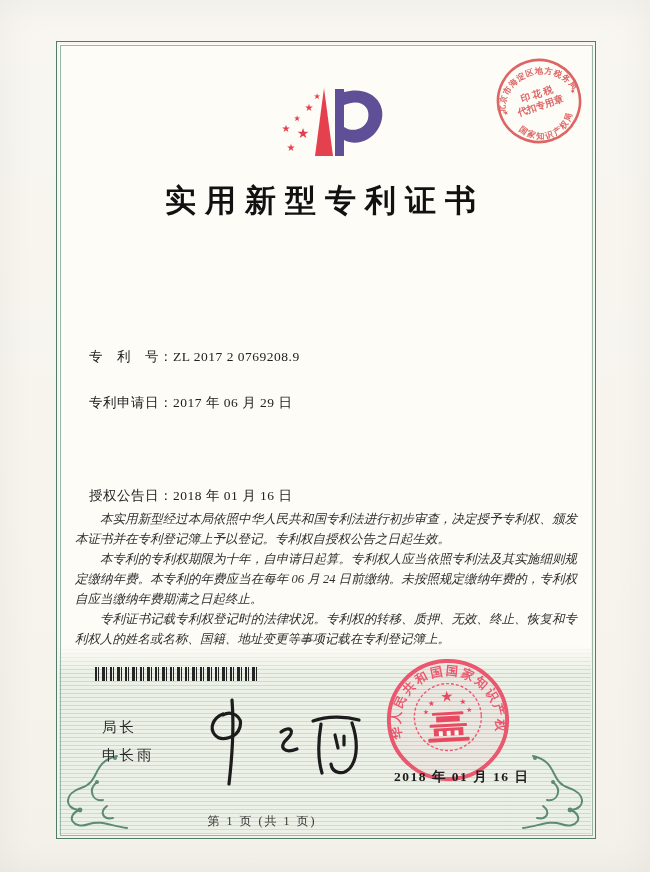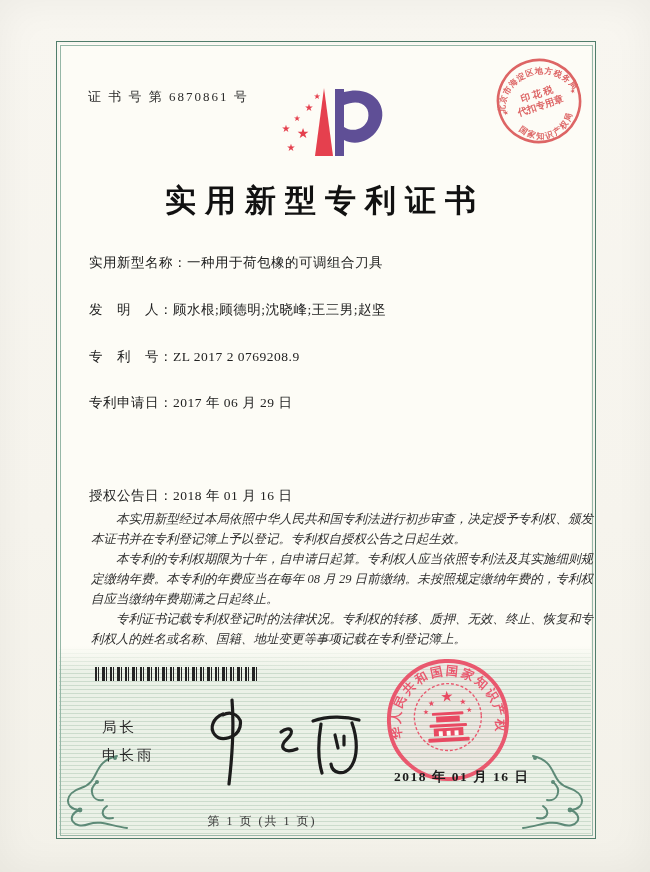--- a/index.html
+++ b/index.html
@@ -22,21 +22,21 @@
       repeating-linear-gradient(0deg,rgba(110,155,125,0.25) 0 1px,rgba(110,155,125,0) 1px 4px);
   }
   .cert-no{position:absolute;left:88px;top:88px;font-size:13px;letter-spacing:2px;z-index:4;}
   .logo{position:absolute;left:272px;top:80px;z-index:4;}
   .title{position:absolute;left:0;top:180px;width:650px;text-align:center;
     font-size:31px;font-weight:bold;letter-spacing:9px;color:#111;z-index:4;}
   .field{position:absolute;left:89px;font-size:13.5px;letter-spacing:0.5px;z-index:4;white-space:nowrap;}
   .field .lab{color:#222;}
   .field .val{color:#222;}
   .f0{top:254px}.f1{top:301px}.f2{top:348px}.f3{top:394px}.f4{top:441px}.f5{top:487px}
-  .body-text{position:absolute;left:75px;top:509px;width:502px;z-index:4;margin-left:16px;}
+  .body-text{position:absolute;left:75px;top:509px;width:502px;z-index:4;}
   .body-text p{margin:0;text-indent:2em;font-size:12.5px;line-height:20px;
     text-align:justify;font-style:italic;color:#2e2e2e;}
   .barcode{position:absolute;left:95px;top:667px;width:162px;height:14px;z-index:4;
     background:repeating-linear-gradient(90deg,
       #242424 0 2px,transparent 2px 3px,
       #242424 3px 4px,transparent 4px 7px,
       #242424 7px 10px,transparent 10px 11px,
       #242424 11px 12px,transparent 12px 15px);}
   .officer{position:absolute;left:102px;top:718px;z-index:4;font-size:14.5px;letter-spacing:3px;}
   .officer div{margin-bottom:9px;}
@@ -82,57 +82,50 @@
       <path d="M40,30 C30,38 36,50 46,48"></path>
       <path d="M50,54 C42,60 46,68 56,66"></path>
     </g>
     <g fill="#5d8a77">
       <circle cx="23" cy="58" r="2.4"></circle>
         <circle cx="40" cy="30" r="2"></circle>
         <circle cx="58" cy="6" r="2"></circle>
     </g>
   </svg>
 
-  <div class="cert-no">证 书 号 第 6870861 号</div>
 
   <svg class="logo" width="128" height="98" viewBox="0 0 128 98">
     <polygon points="52,8 61,76 43,76" fill="#e5404e"></polygon>
     <path d="M63,9 L72,9 L72,76 L63,76 Z" fill="#5f4f96"></path>
     <path d="M72,12 C102,4 119,28 106,49 C98,62 83,66 72,60 L72,47 C81,53 93,49 96,39 C99,26 88,18 72,25 Z" fill="#5f4f96"></path>
     <g fill="#e5404e" font-family="'DejaVu Sans',sans-serif" text-anchor="middle">
       <text x="45" y="19" font-size="8">★</text>
       <text x="37" y="31" font-size="10">★</text>
       <text x="25" y="41" font-size="8">★</text>
       <text x="14" y="52" font-size="10">★</text>
       <text x="31" y="58" font-size="14">★</text>
       <text x="19" y="71" font-size="10">★</text>
     </g>
   </svg>
 
   <div class="title">实用新型专利证书</div>
 
-  <div class="field f0">
-    <span class="lab">实用新型名称：</span><span class="val">一种用于荷包橡的可调组合刀具</span>
-  </div>
-  <div class="field f1">
-    <span class="lab">发　明　人：</span><span class="val">顾水根;顾德明;沈晓峰;王三男;赵坚</span>
-  </div>
   <div class="field f2">
     <span class="lab">专　利　号：</span><span class="val">ZL 2017 2 0769208.9</span>
   </div>
   <div class="field f3">
     <span class="lab">专利申请日：</span><span class="val">2017 年 06 月 29 日</span>
   </div>
   <div class="field f5">
     <span class="lab">授权公告日：</span><span class="val">2018 年 01 月 16 日</span>
   </div>
 
   <div class="body-text">
     <p>本实用新型经过本局依照中华人民共和国专利法进行初步审查，决定授予专利权、颁发本证书并在专利登记簿上予以登记。专利权自授权公告之日起生效。</p>
-    <p>本专利的专利权期限为十年，自申请日起算。专利权人应当依照专利法及其实施细则规定缴纳年费。本专利的年费应当在每年 08 月 29 日前缴纳。未按照规定缴纳年费的，专利权自应当缴纳年费期满之日起终止。</p>
+    <p>本专利的专利权期限为十年，自申请日起算。专利权人应当依照专利法及其实施细则规定缴纳年费。本专利的年费应当在每年 06 月 24 日前缴纳。未按照规定缴纳年费的，专利权自应当缴纳年费期满之日起终止。</p>
     <p>专利证书记载专利权登记时的法律状况。专利权的转移、质押、无效、终止、恢复和专利权人的姓名或名称、国籍、地址变更等事项记载在专利登记簿上。</p>
   </div>
 
   <div class="barcode"></div>
 
   <div class="officer">
     <div>局长</div>
     <div>申长雨</div>
   </div>
 

